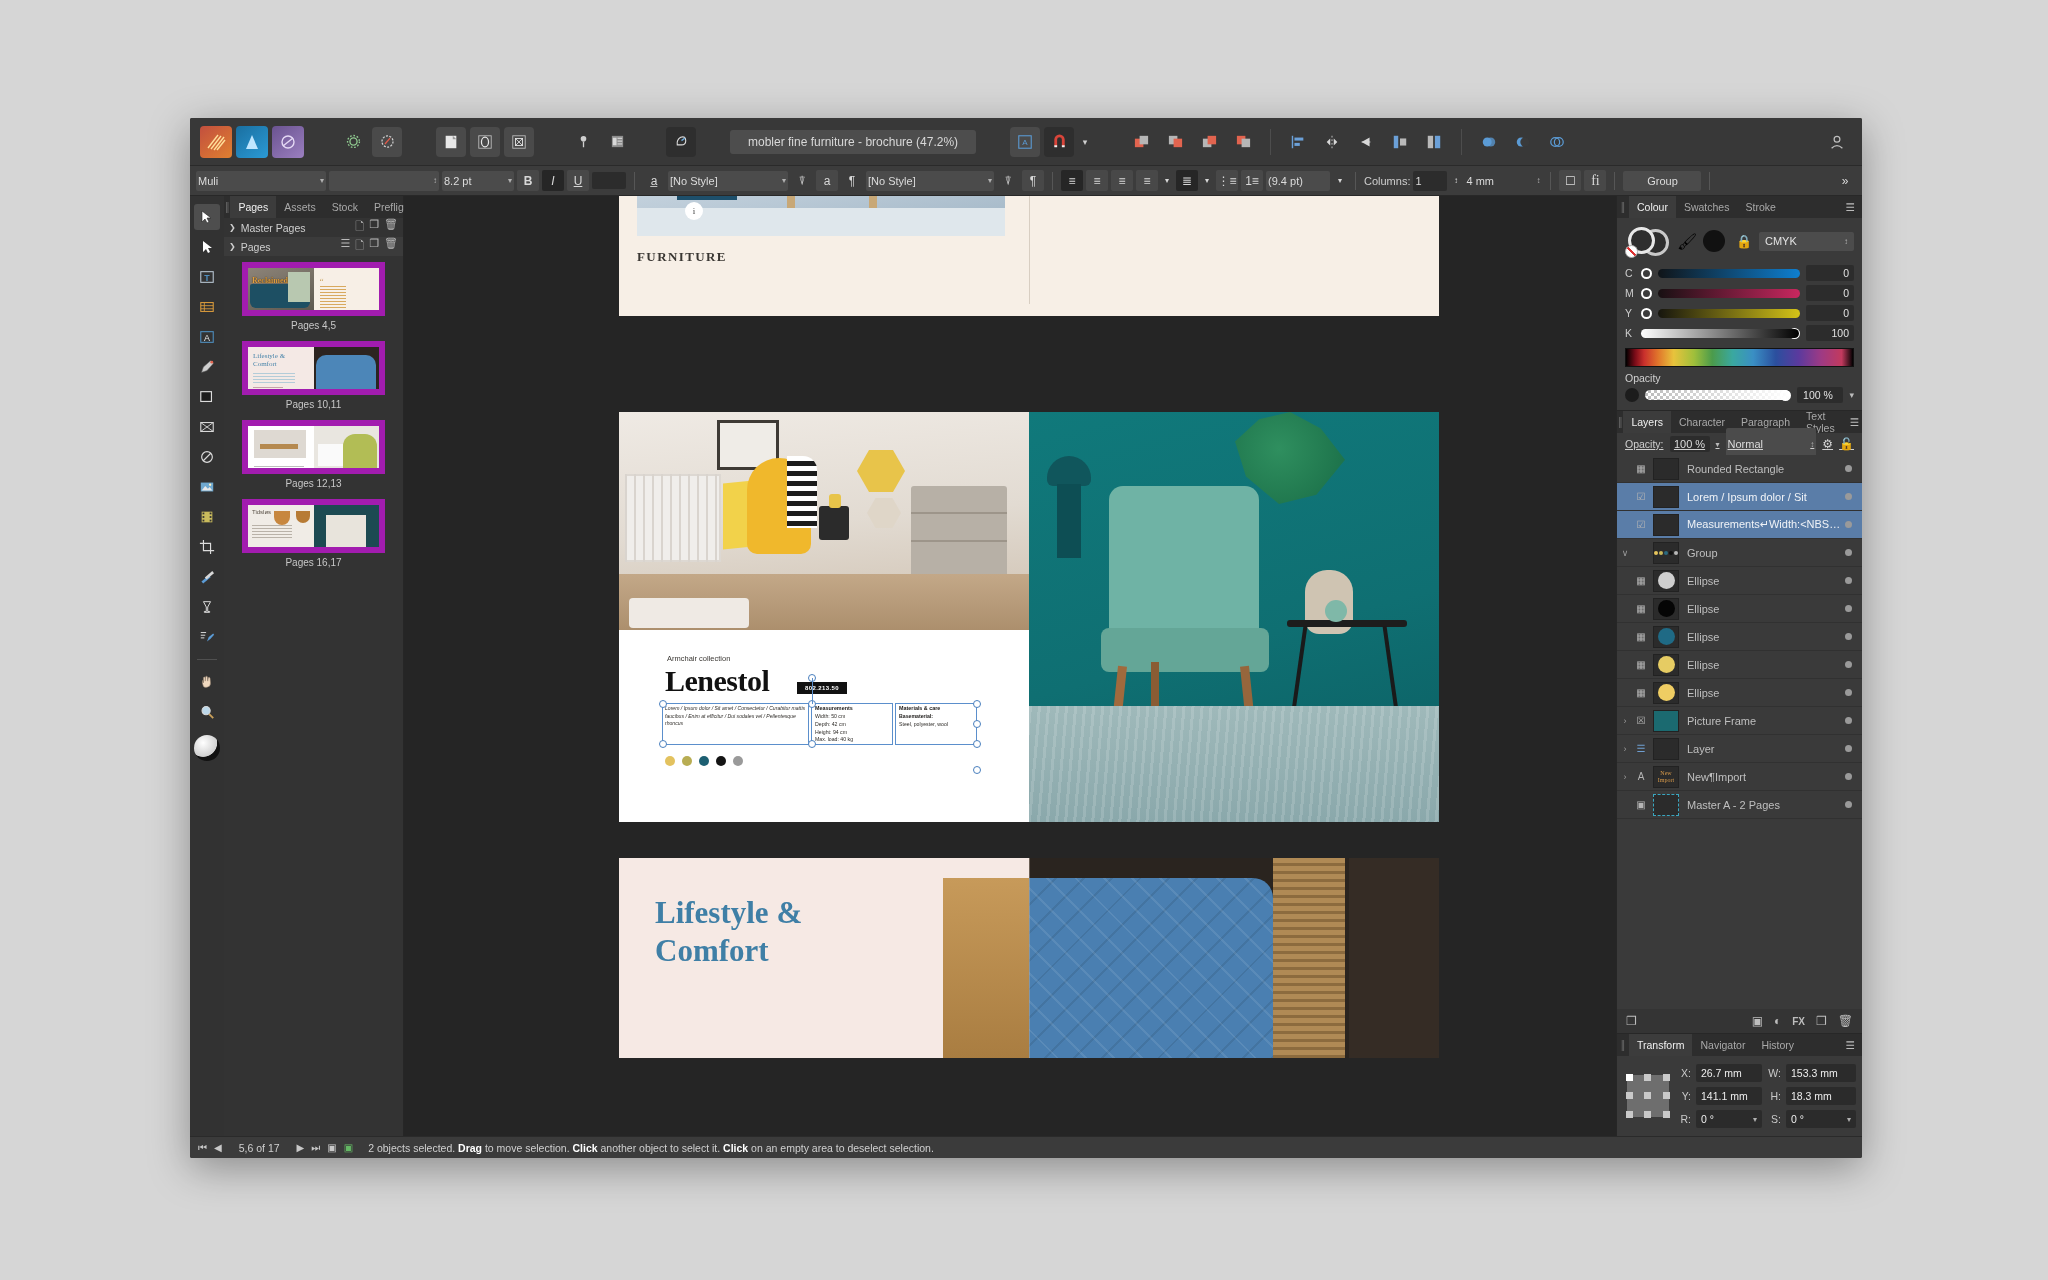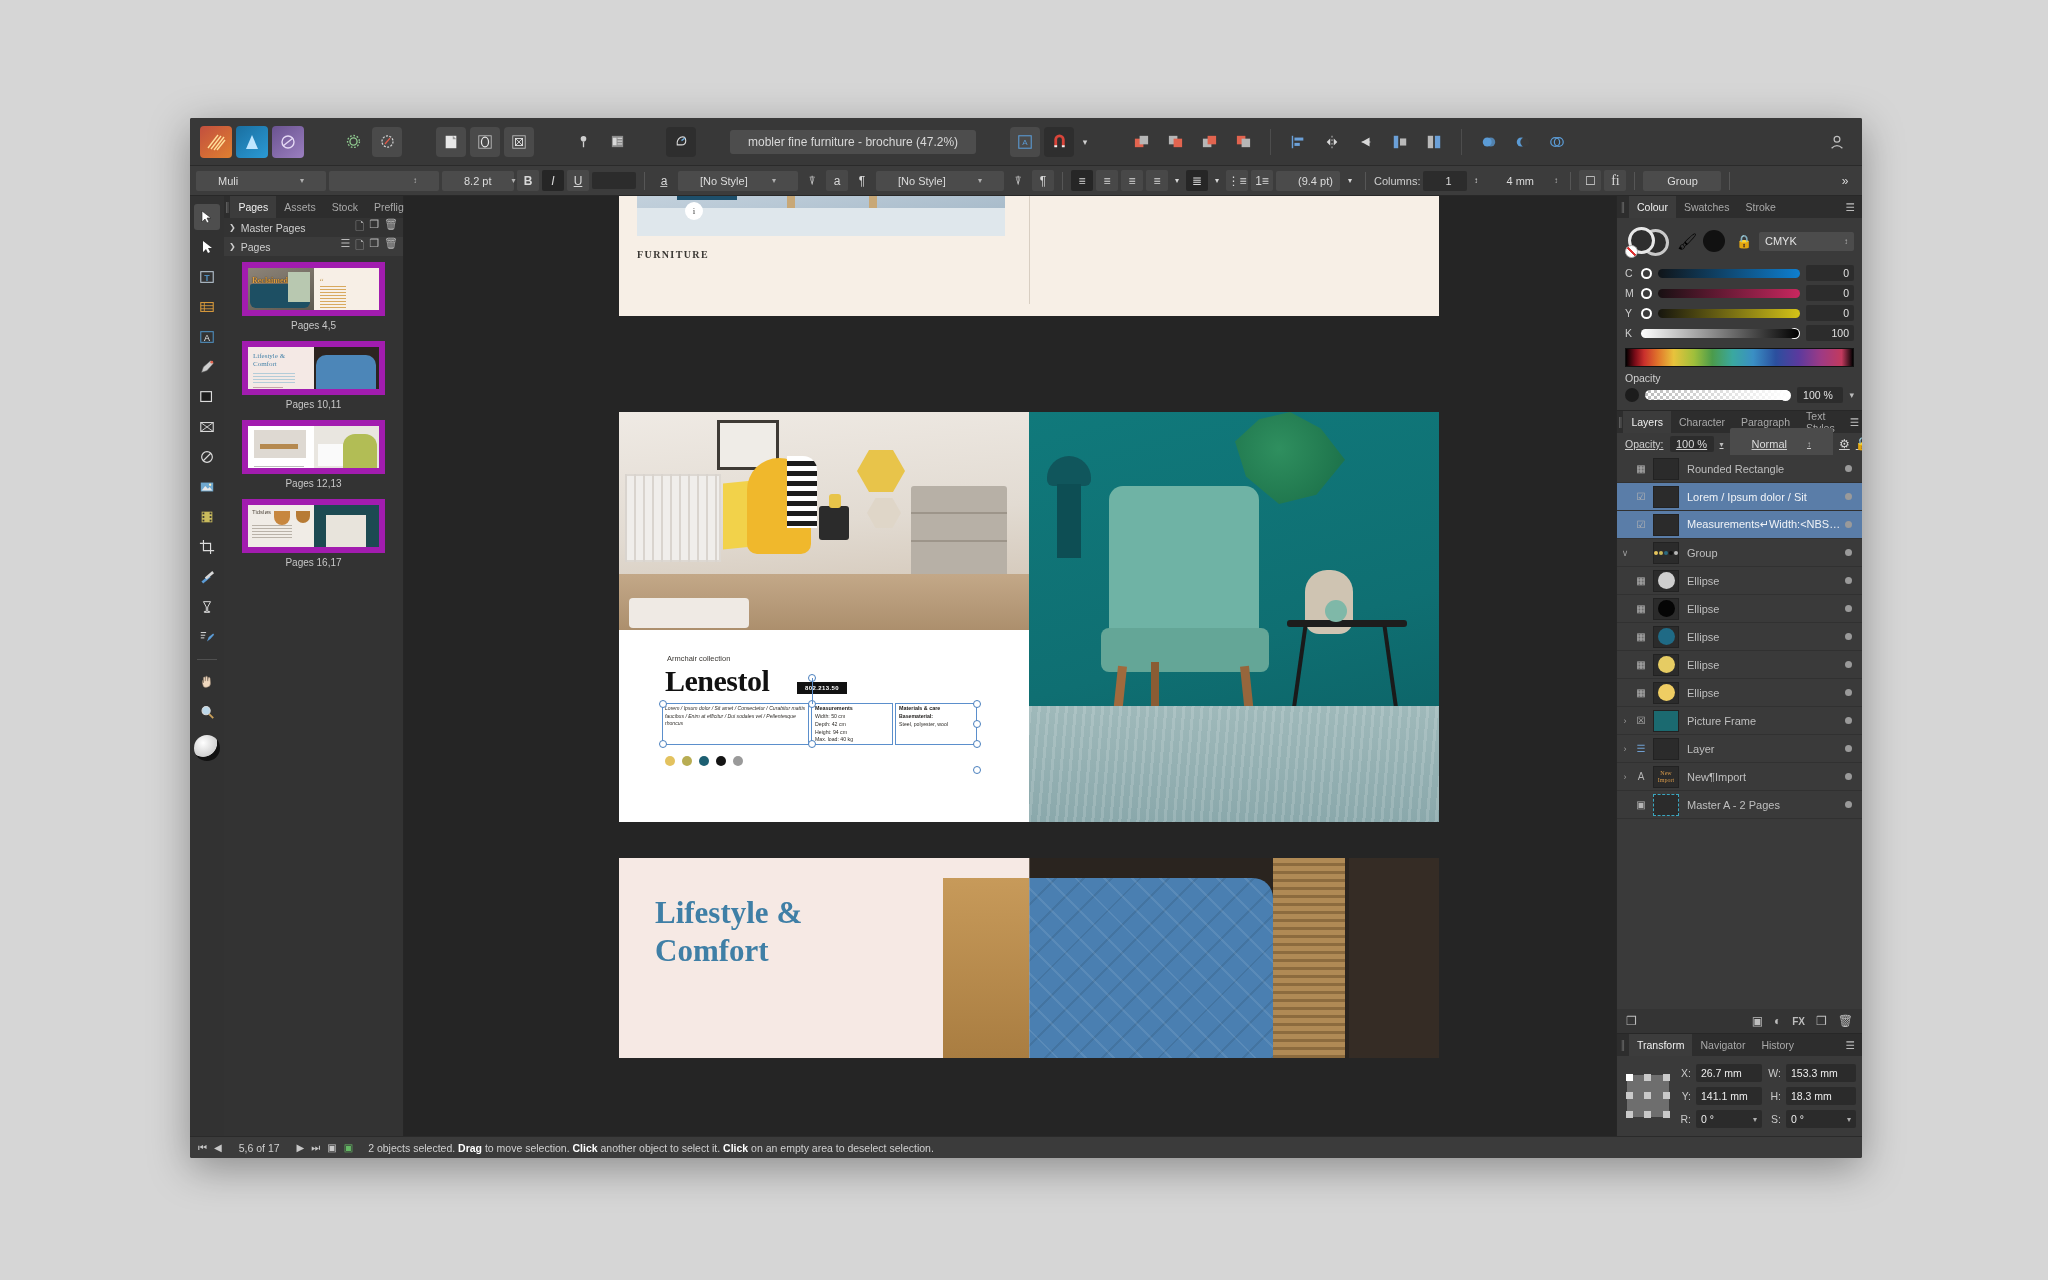--- a/index.html
+++ b/index.html
@@ -52,22 +52,22 @@
 
   
   .ctxbar {
     height: 30px; background: #3c3c3c; flex: 0 0 30px;
     display: flex; align-items: center; gap: 3px;
     padding: 0 6px; font-size: 11px; color: #cecece;
     border-bottom: 1px solid #282828;
   }
   .field {
     background: #4b4b4b; border-radius: 2px; height: 20px;
-    display: flex; align-items: center; padding: 0 22px;
-    color: #dcdcdc; font-size: 11px; white-space: nowrap; gap: 12px;
+    display: flex; align-items: center; padding: 0 2px;
+    color: #dcdcdc; font-size: 11px; white-space: nowrap;
   }
   .field.dark { background: #2c2c2c; }
   .caret { margin-left: auto; padding-left: 8px; color: #b0b0b0; font-size: 8px; }
   .cbtn {
     min-width: 22px; height: 21px; border-radius: 2px;
     display: flex; align-items: center; justify-content: center;
     color: #d8d8d8; font-size: 12px; background: #484848;
   }
   .cbtn.on { background: #262626; }
   .cbtn.flat { background: transparent; }
@@ -708,21 +708,21 @@
       <div class="spread" style="top:-80px; width:820px; height:200px;">
         <div class="pageL cream" style="width:410px;height:200px">
           <div style="position:absolute;left:18px;top:0px;width:368px;height:120px;background:linear-gradient(170deg,#dce5ec,#b9c9d6 60%,#9fb4c4);">
             <div style="position:absolute;left:40px;top:10px;width:60px;height:74px;background:#1d4f6b"></div>
 
             <div style="position:absolute;left:150px;top:64px;width:8px;height:36px;background:#c8a877"></div>
             <div style="position:absolute;left:232px;top:64px;width:8px;height:36px;background:#c8a877"></div>
             <div style="position:absolute;left:0;bottom:0;width:100%;height:28px;background:#dfe7ec"></div>
             <div style="position:absolute;left:48px;bottom:16px;width:18px;height:18px;border-radius:50%;background:#fff;color:#444;font-size:9px;display:flex;align-items:center;justify-content:center;font-family:'Liberation Serif',serif">i</div>
           </div>
-          <div style="position:absolute;left:18px;top:133px;font-size:10px;letter-spacing:1.4px;color:#3a3733;font-family:'Liberation Serif',serif;font-weight:bold">FURNITURE</div>
+          <div style="position:absolute;left:18px;top:133px;font-size:13px;letter-spacing:1.4px;color:#3a3733;font-family:'Liberation Serif',serif;font-weight:bold">FURNITURE</div>
         </div>
         <div class="pageR cream" style="width:410px;height:200px">
 
           <div style="position:absolute;left:0;top:8px;width:1px;height:180px;background:#d8cec2"></div>
         </div>
       </div>
 
       <div class="spread" style="top:216px; width:820px; height:410px;">
 
         <div class="pageL" style="width:410px;height:410px;background:#fff">

